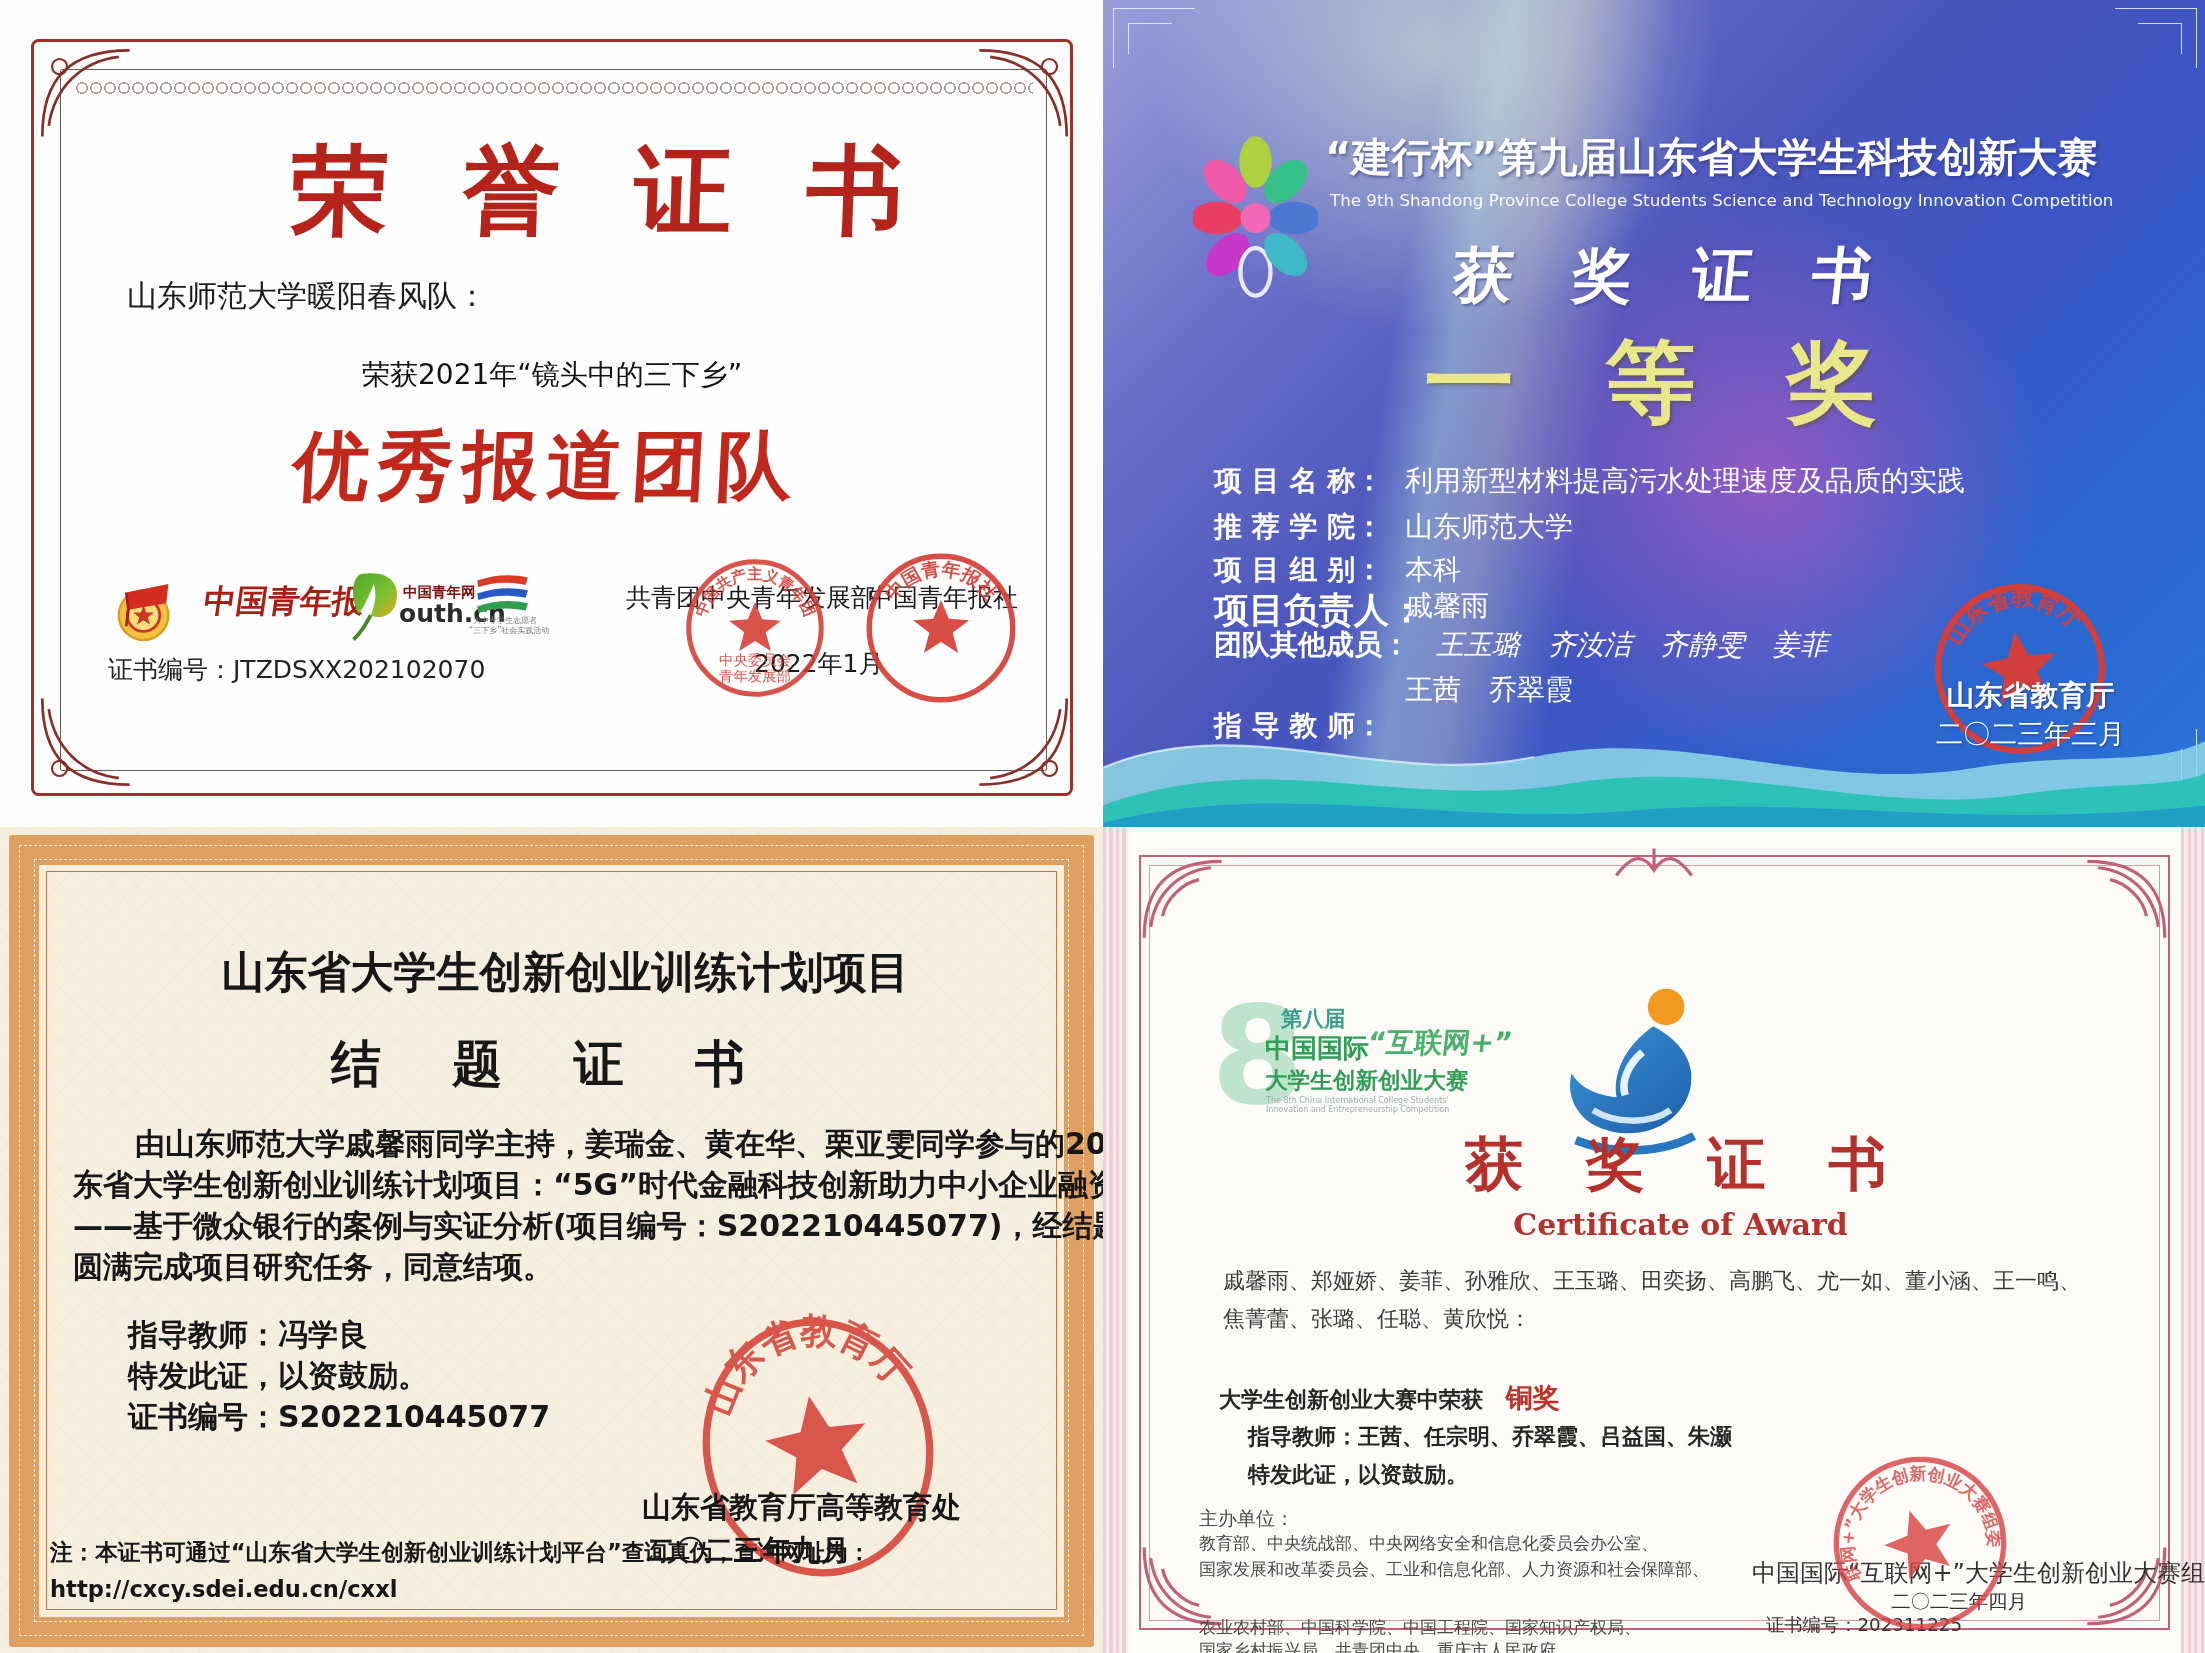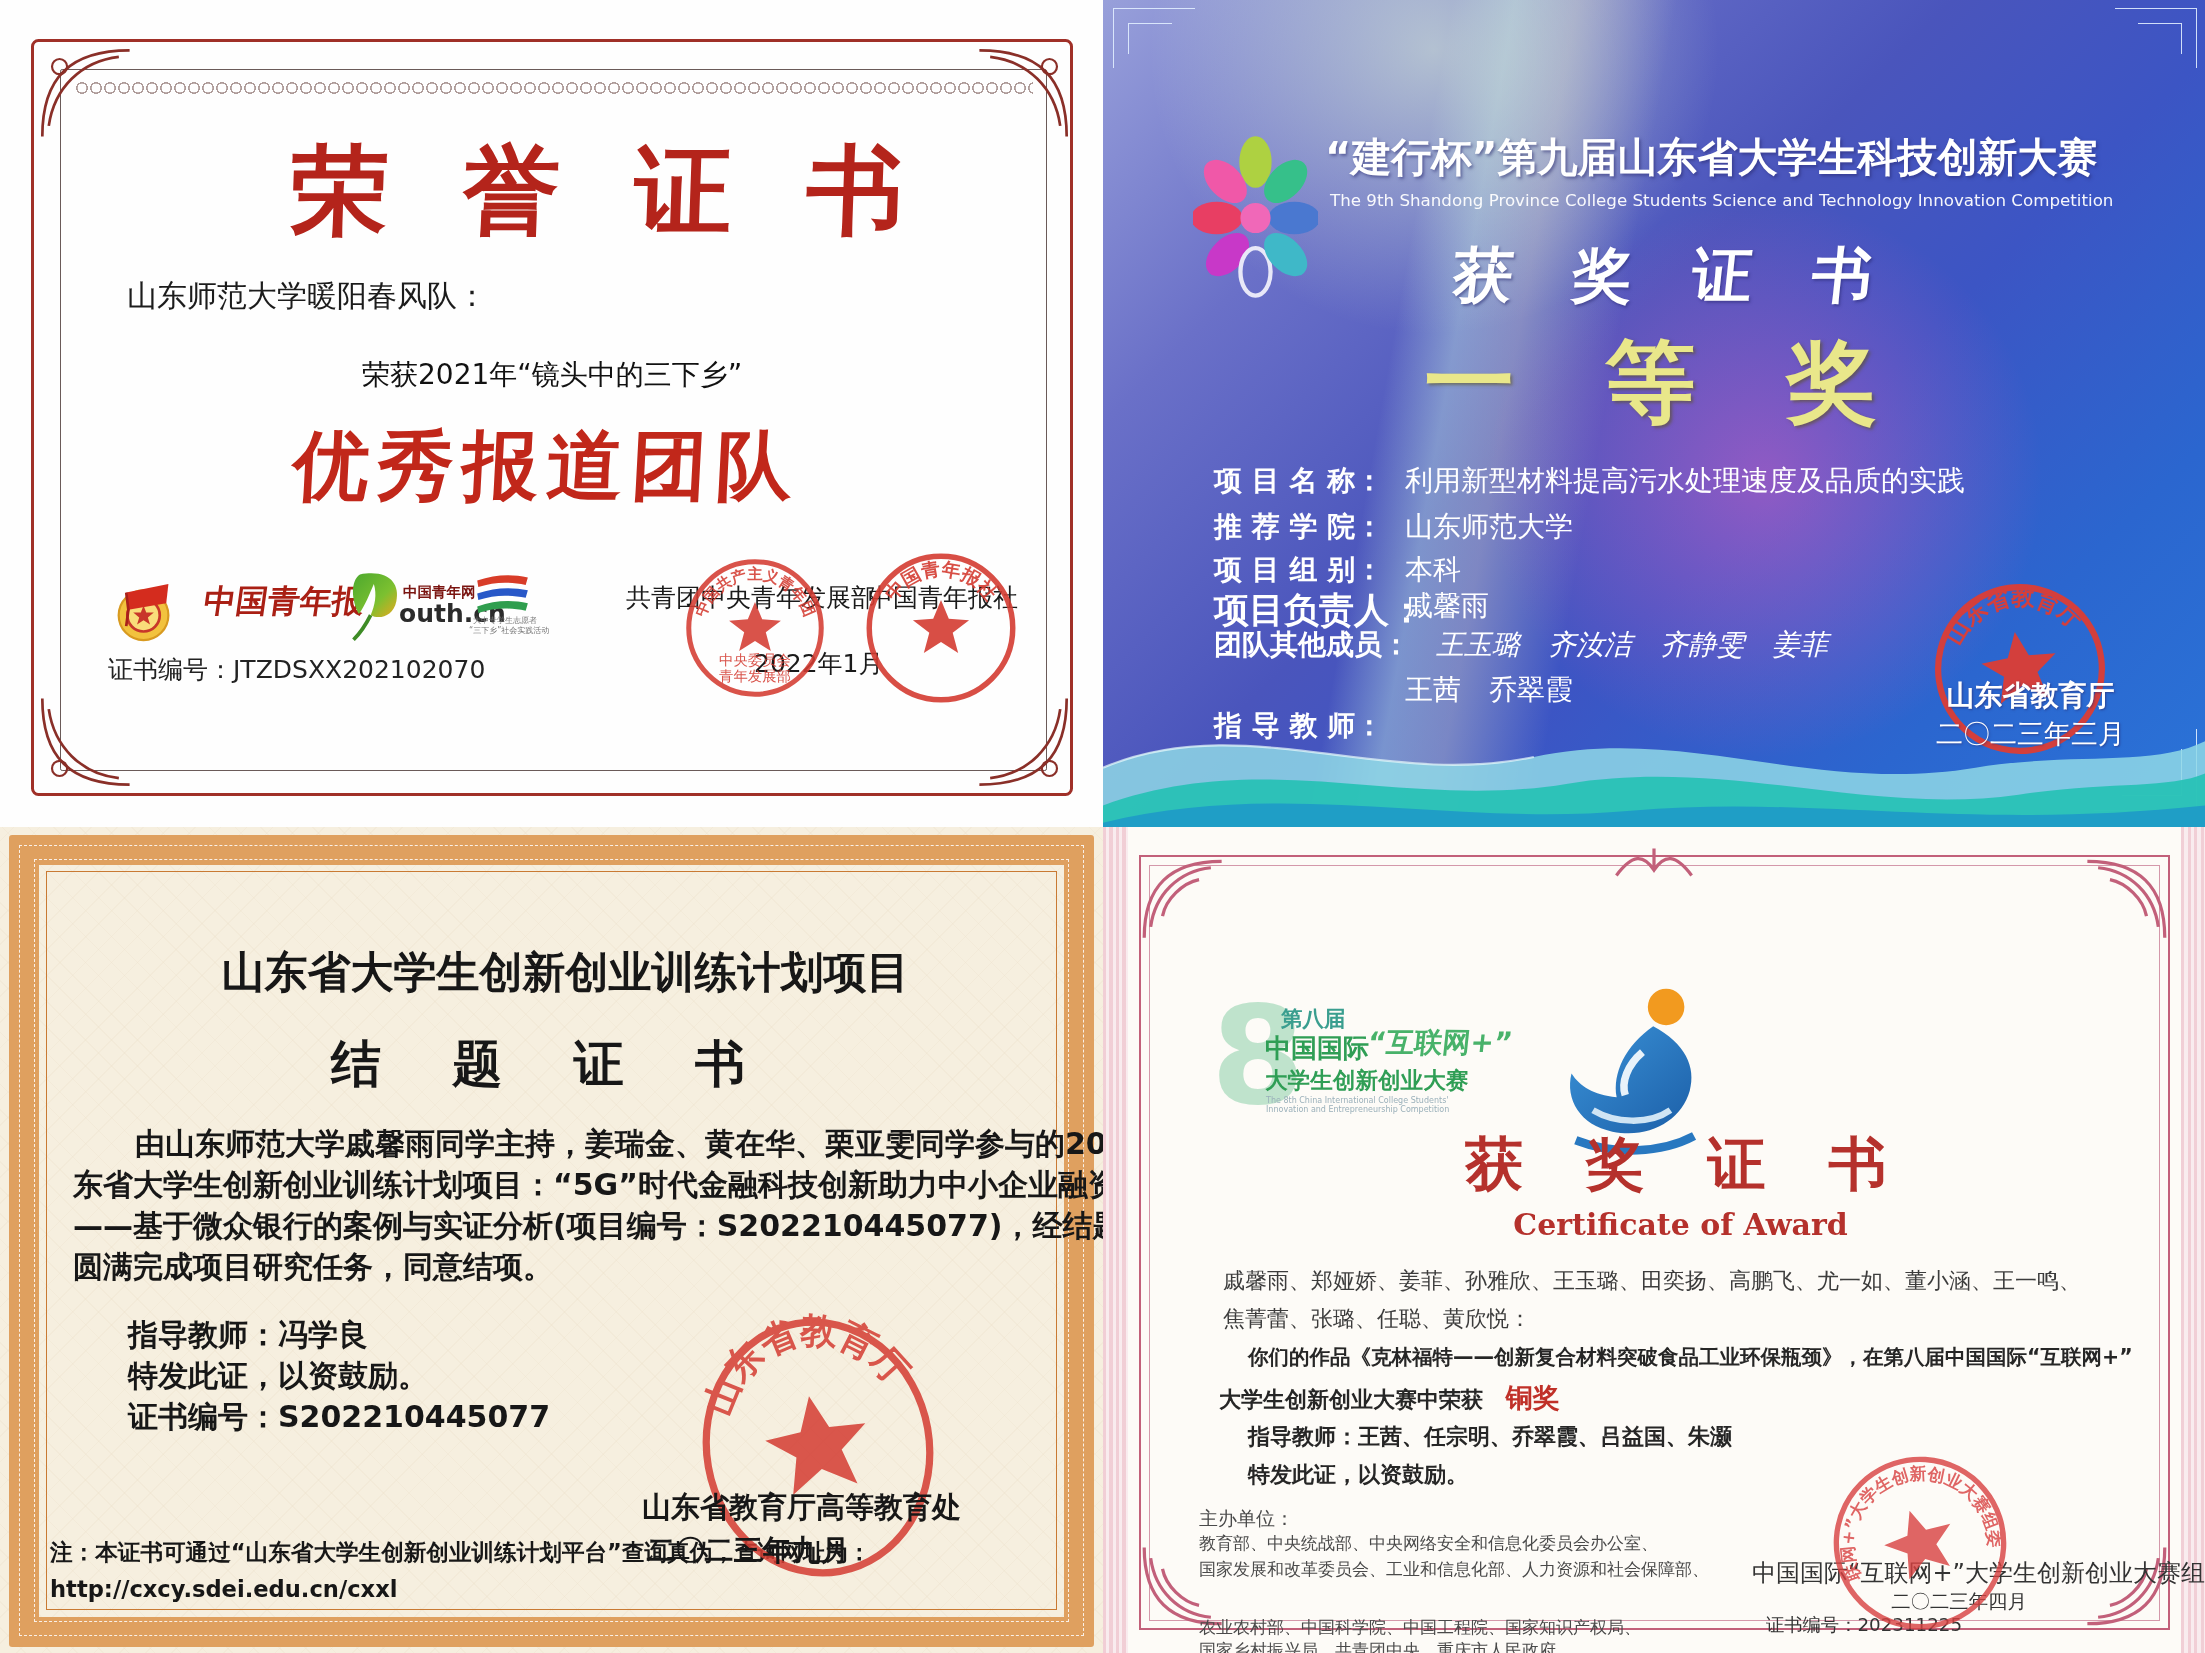--- a/index.html
+++ b/index.html
@@ -291,21 +291,20 @@
       <path d="M24,146 C60,160 104,158 134,142" stroke="#2878c0" stroke-width="8" fill="none"></path>
       <path d="M86,64 C72,76 66,92 70,104" stroke="#e8f2fa" stroke-width="7" fill="none"></path>
     </svg>
 
     <div class="abs serif br-red center nowrap" style="left:362px;top:299px;width:431px;font-size:58px;letter-spacing:21.5px;">获 奖 证 书</div>
     <div class="abs serif br-red center nowrap" style="left:389px;top:380px;width:377px;font-size:30px;">Certificate of Award</div>
 
     <div class="abs nowrap" style="left:120px;top:439px;font-size:22px;color:#3c3c3c;">戚馨雨、郑娅娇、姜菲、孙雅欣、王玉璐、田奕扬、高鹏飞、尤一如、董小涵、王一鸣、</div>
     <div class="abs nowrap" style="left:120px;top:477px;font-size:22px;color:#3c3c3c;">焦菁蕾、张璐、任聪、黄欣悦：</div>
 
-    <div class="abs nowrap" style="left:145px;top:516px;font-size:20.5px;font-weight:600;color:#262626;">你们的作品《克林福特——创新复合材料突破食品工业环保瓶颈》，在第八届中国国际“互联网+”</div>
     <div class="abs nowrap" style="left:116px;top:553px;font-size:22px;font-weight:600;color:#262626;">
       <span>大学生创新创业大赛中荣获</span>
       <span style="color:#c03028;font-size:27px;font-weight:bold;margin-left:15px;">铜奖</span>
     </div>
     <div class="abs nowrap" style="left:145px;top:595px;font-size:22px;font-weight:600;color:#262626;">指导教师：王茜、任宗明、乔翠霞、吕益国、朱灏</div>
     <div class="abs nowrap" style="left:145px;top:633px;font-size:22px;font-weight:600;color:#262626;">特发此证，以资鼓励。</div>
 
     <div class="abs nowrap" style="left:96px;top:679px;font-size:19px;color:#4a4a4a;">主办单位：</div>
     <div class="abs nowrap" style="left:96px;top:705px;font-size:17px;color:#4a4a4a;">教育部、中央统战部、中央网络安全和信息化委员会办公室、</div>
     <div class="abs nowrap" style="left:96px;top:731px;font-size:17px;color:#4a4a4a;">国家发展和改革委员会、工业和信息化部、人力资源和社会保障部、</div>

